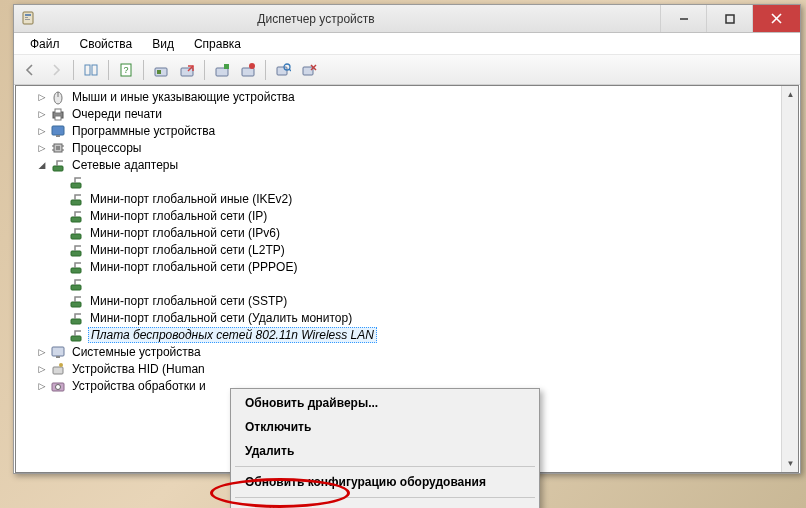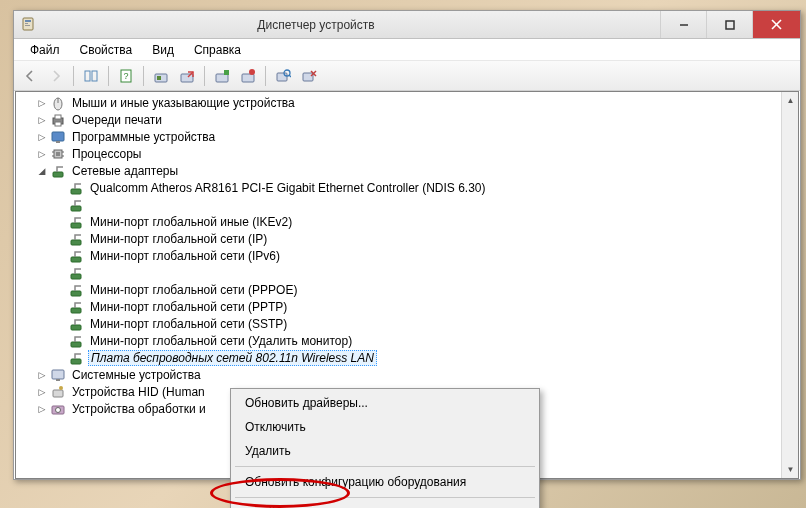--- a/index.html
+++ b/index.html
@@ -1,17 +1,17 @@
 <!DOCTYPE html>
 <html><head>
 <meta charset="utf-8">
 <style>
   * { box-sizing: border-box; margin: 0; padding: 0; font-family: "Segoe UI", Tahoma, sans-serif; }
   body { width: 806px; height: 508px; background: linear-gradient(135deg,#d8c2a0,#e8d5b8,#c9b896); overflow: hidden; position: relative; }
-  .window { position: absolute; left: 13px; top: 10px; width: 788px; height: 470px; background: #fff; border: 1px solid #9a9a9a; box-shadow: 2px 2px 6px rgba(0,0,0,.35); }
+  .window { position: absolute; left: 13px; top: 4px; width: 788px; height: 470px; background: #fff; border: 1px solid #9a9a9a; box-shadow: 2px 2px 6px rgba(0,0,0,.35); }
   .titlebar { height: 28px; background: linear-gradient(#f0f0f0,#e1e1e1); border-bottom: 1px solid #c0c0c0; display: flex; align-items: center; }
   .title-icon { width: 16px; height: 16px; margin: 0 6px; display: inline-flex; align-items: center; justify-content: center; }
   .title-text { flex: 1; text-align: center; font-size: 12px; color: #333; margin-left: -70px; }
   .winbtns { display: flex; height: 100%; }
   .winbtn { width: 46px; display: flex; align-items: center; justify-content: center; font-size: 12px; border-left: 1px solid #d0d0d0; cursor: pointer; }
   .winbtn.close { background: #c94040; color: #fff; width: 48px; }
   .menubar { height: 22px; background: #fff; border-bottom: 1px solid #e8e8e8; display: flex; align-items: center; padding: 0 6px; font-size: 12px; }
   .menuitem { padding: 3px 10px; cursor: pointer; }
   .toolbar { height: 30px; background: linear-gradient(#fafafa,#ececec); border-bottom: 1px solid #d0d0d0; display: flex; align-items: center; padding: 0 4px; gap: 2px; }
   .tbbtn { width: 24px; height: 24px; display: flex; align-items: center; justify-content: center; border: 1px solid transparent; border-radius: 2px; cursor: pointer; }
@@ -20,21 +20,21 @@
   .tree-inner { padding: 2px 0; }
   .tree-row { display: flex; align-items: center; height: 17px; padding-left: 4px; white-space: nowrap; }
   .expander { width: 12px; height: 12px; display: inline-flex; align-items: center; justify-content: center; margin-right: 2px; cursor: pointer; color: #555; font-size: 9px; }
   .expander.spacer { cursor: default; }
   .node-icon { width: 16px; height: 16px; margin-right: 4px; display: inline-flex; align-items: center; justify-content: center; }
   .node-label { cursor: default; padding: 0 2px; }
   .node-label.selected { border: 1px dotted #3399ff; background: #e5f3ff; font-style: italic; }
   .indent-1 { padding-left: 20px; }
   .indent-2 { padding-left: 38px; }
   .context-menu { position: absolute; left: 230px; top: 388px; width: 310px; background: #f0f0f0; border: 1px solid #999; box-shadow: 3px 3px 6px rgba(0,0,0,.3); padding: 2px; font-size: 12px; z-index: 20; }
-  .ctx-item { padding: 5px 12px; cursor: pointer; }
+  .ctx-item { padding: 5px 12px; cursor: pointer; font-weight: bold; }
   .ctx-item.bold { font-weight: bold; }
   .ctx-sep { height: 1px; background: #c8c8c8; margin: 3px 2px; }
   .highlight-ellipse { position: absolute; left: 210px; top: 478px; width: 140px; height: 30px; border: 3px solid #d00000; border-radius: 50%; z-index: 30; pointer-events: none; }
   svg { display: block; }
   .scrollbar-fake { position: absolute; right: 0; top: 0; bottom: 0; width: 17px; background: #f0f0f0; border-left: 1px solid #d8d8d8; }
   .scroll-up, .scroll-down { position: absolute; width: 17px; height: 17px; background: #f0f0f0; display: flex; align-items: center; justify-content: center; font-size: 8px; color: #555; }
   .scroll-up { top: 0; }
   .scroll-down { bottom: 0; }
 </style>
 </head>
@@ -206,30 +206,20 @@
           <span class="node-label">Сетевые адаптеры</span>
         </div>
         <div class="tree-row indent-2">
           <span class="expander spacer"></span>
           <span class="node-icon">
             <svg width="16" height="16">
               <rect x="3" y="9" width="10" height="5" rx="1" fill="#4a8a4a" stroke="#2a6a2a"></rect>
               <path d="M7 9 L7 4 L13 4" fill="none" stroke="#888" stroke-width="1.5"></path>
             </svg>
           </span>
-          <span class="node-label">Qualcomm Atheros AR8161 PCI-E Gigabit Ethernet Controller (NDIS 6.30)</span>
-        </div>
-        <div class="tree-row indent-2">
-          <span class="expander spacer"></span>
-          <span class="node-icon">
-            <svg width="16" height="16">
-              <rect x="3" y="9" width="10" height="5" rx="1" fill="#4a8a4a" stroke="#2a6a2a"></rect>
-              <path d="M7 9 L7 4 L13 4" fill="none" stroke="#888" stroke-width="1.5"></path>
-            </svg>
-          </span>
         </div>
         <div class="tree-row indent-2">
           <span class="expander spacer"></span>
           <span class="node-icon">
             <svg width="16" height="16">
               <rect x="3" y="9" width="10" height="5" rx="1" fill="#4a8a4a" stroke="#2a6a2a"></rect>
               <path d="M7 9 L7 4 L13 4" fill="none" stroke="#888" stroke-width="1.5"></path>
             </svg>
           </span>
           <span class="node-label">Мини-порт глобальной иные (IKEv2)</span>
@@ -255,40 +245,40 @@
           <span class="node-label">Мини-порт глобальной сети (IPv6)</span>
         </div>
         <div class="tree-row indent-2">
           <span class="expander spacer"></span>
           <span class="node-icon">
             <svg width="16" height="16">
               <rect x="3" y="9" width="10" height="5" rx="1" fill="#4a8a4a" stroke="#2a6a2a"></rect>
               <path d="M7 9 L7 4 L13 4" fill="none" stroke="#888" stroke-width="1.5"></path>
             </svg>
           </span>
+          <span class="node-label">Мини-порт глобальной сети (L2TP)</span>
         </div>
         <div class="tree-row indent-2">
           <span class="expander spacer"></span>
           <span class="node-icon">
             <svg width="16" height="16">
               <rect x="3" y="9" width="10" height="5" rx="1" fill="#4a8a4a" stroke="#2a6a2a"></rect>
               <path d="M7 9 L7 4 L13 4" fill="none" stroke="#888" stroke-width="1.5"></path>
             </svg>
           </span>
           <span class="node-label">Мини-порт глобальной сети (PPPOE)</span>
         </div>
         <div class="tree-row indent-2">
           <span class="expander spacer"></span>
           <span class="node-icon">
             <svg width="16" height="16">
               <rect x="3" y="9" width="10" height="5" rx="1" fill="#4a8a4a" stroke="#2a6a2a"></rect>
               <path d="M7 9 L7 4 L13 4" fill="none" stroke="#888" stroke-width="1.5"></path>
             </svg>
           </span>
-          <span class="node-label">Мини-порт глобальной сети (PPTP)</span>
         </div>
         <div class="tree-row indent-2">
           <span class="expander spacer"></span>
           <span class="node-icon">
             <svg width="16" height="16">
               <rect x="3" y="9" width="10" height="5" rx="1" fill="#4a8a4a" stroke="#2a6a2a"></rect>
               <path d="M7 9 L7 4 L13 4" fill="none" stroke="#888" stroke-width="1.5"></path>
             </svg>
           </span>
           <span class="node-label">Мини-порт глобальной сети (SSTP)</span>

